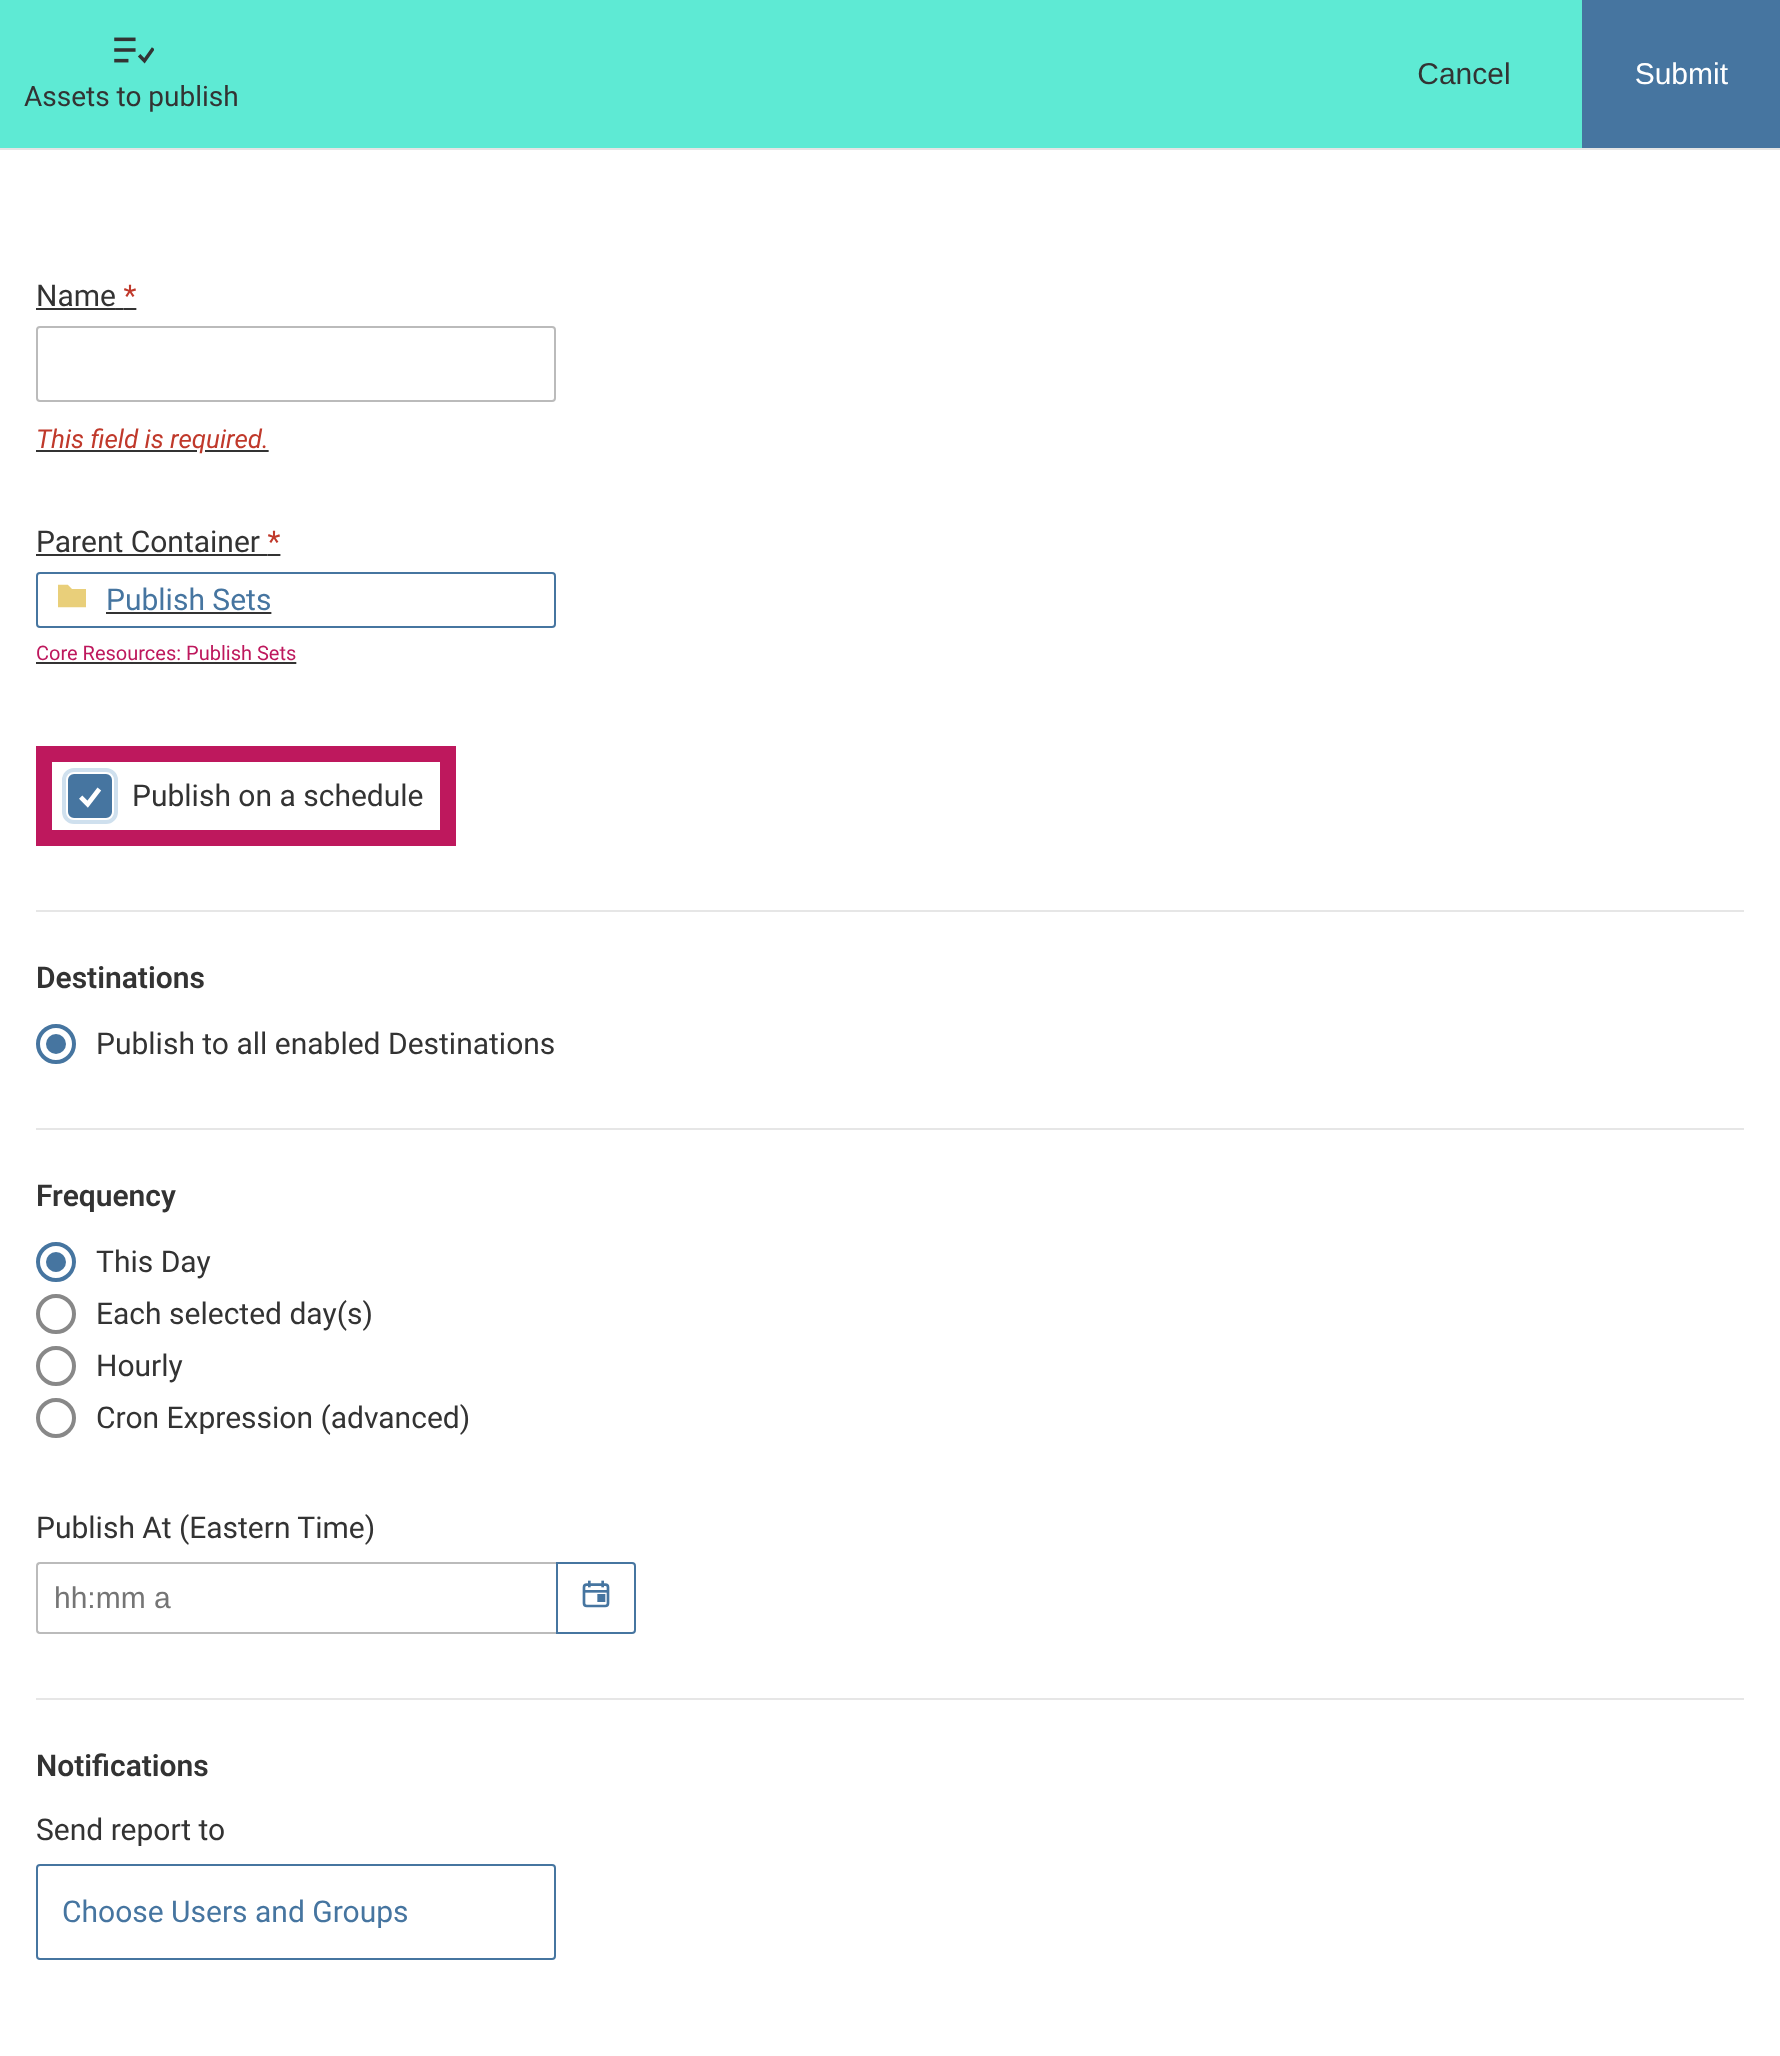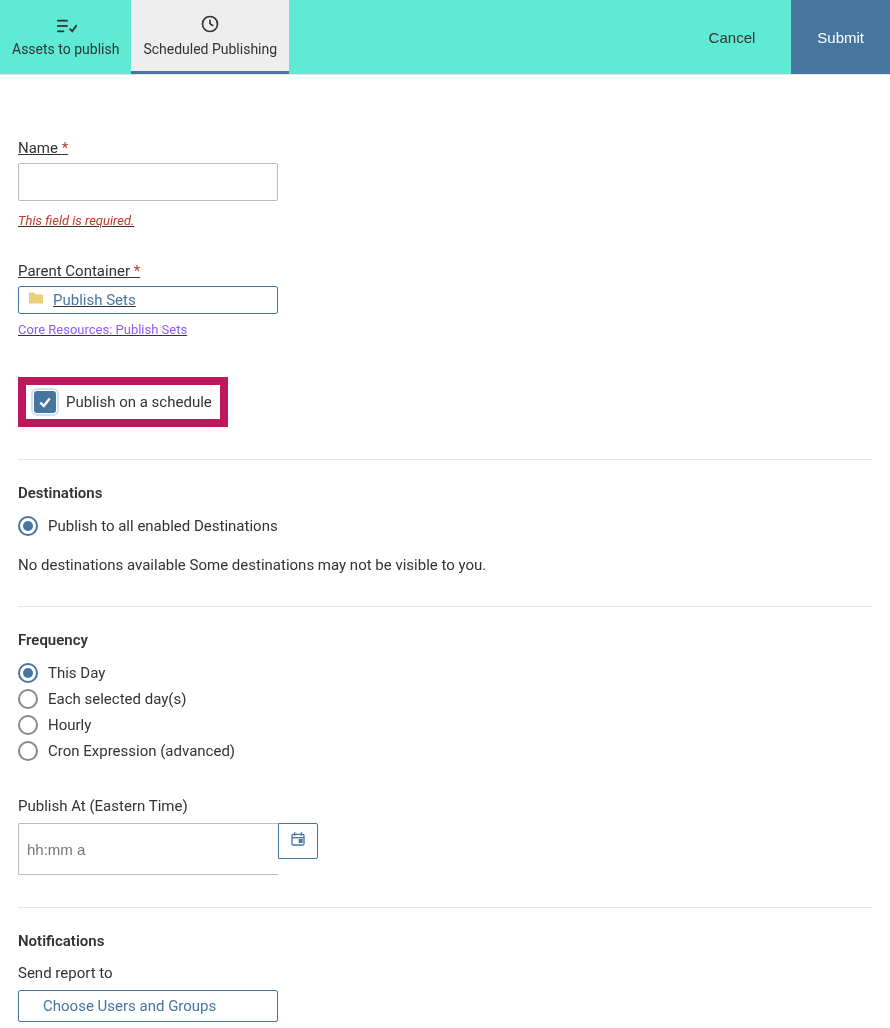--- a/index.html
+++ b/index.html
@@ -81,21 +81,21 @@
     border: 1px solid #4675a0;
     border-radius: 2px;
     display: flex;
     align-items: center;
     padding: 4px 8px;
     gap: 8px;
     cursor: pointer;
   }
   .container-picker .folder-icon { color: #e0c267; }
   .container-picker .link-text { color: #4675a0; }
-  .helper-text { font-size: 13px; color:#8b5cf6; margin-top:8px;}
+  .helper-text { font-size: 10px; color:#be185d; margin-top:8px;}
   .checkbox-row {
     display: flex;
     align-items: center;
     gap: 10px;
     font-size: 15px;
   }
   .highlight-box {
     border: 8px solid #be185d;
     padding: 6px 8px;
     display: inline-flex;
@@ -121,57 +121,47 @@
     display:inline-flex;align-items:center;justify-content:center;
   }
   .radio.selected { border-color:#4675a0;}
   .radio.selected::after {
     content:""; width:10px;height:10px;background:#4675a0;border-radius:50%;
   }
   .plain-text{font-size:15px;color:#333;margin-top:20px;}
   .subfield{margin-top:36px;}
   .time-group{display:flex;width:300px;margin-top:8px;}
   .time-input{
-    flex:1;height:52px;border:1px solid #bbb;border-right:none;border-radius:2px 0 0 2px;
+    flex:1;height:36px;border:1px solid #bbb;border-right:none;border-radius:2px 0 0 2px;
     padding:14px 8px;font-size:15px;color:#888;
   }
   .time-btn{
     width:40px;height:36px;border:1px solid #4675a0;border-radius:0 2px 2px 0;
     background:#fff;display:flex;align-items:center;justify-content:center;cursor:pointer;
   }
   .time-btn svg{stroke:#4675a0;fill:#4675a0;}
   .users-picker{
-    width:260px;height:32px;border:1px solid #4675a0;border-radius:2px;
-    display:flex;align-items:center;padding:4px 24px;color:#4675a0;cursor:pointer;margin-top:8px;
+    width:260px;height:48px;border:1px solid #4675a0;border-radius:2px;
+    display:flex;align-items:center;padding:4px 12px;color:#4675a0;cursor:pointer;margin-top:8px;
   }
 </style>
 </head>
 <body>
 
 <div class="header">
   <div class="tab">
     <span>
       <svg width="22" height="16" viewBox="0 0 24 18" fill="none" stroke="#333" stroke-width="2">
         <line x1="2" y1="3" x2="14" y2="3"></line>
           <line x1="2" y1="9" x2="14" y2="9"></line>
           <line x1="2" y1="15" x2="10" y2="15"></line>
         <polyline points="16,12 19,15 24,8"></polyline>
       </svg>
     </span>
     <span>Assets to publish</span>
-  </div>
-  <div class="tab active">
-    <span>
-      <svg width="20" height="20" viewBox="0 0 24 24" fill="none" stroke="#333" stroke-width="2">
-        <circle cx="12" cy="12" r="9"></circle>
-          <line x1="12" y1="7" x2="12" y2="12"></line>
-          <line x1="12" y1="12" x2="16" y2="14"></line>
-      </svg>
-    </span>
-    <span>Scheduled Publishing</span>
   </div>
   <div class="header-spacer"></div>
   <div class="header-actions">
     <button class="btn-cancel">Cancel</button>
     <button class="btn-submit">Submit</button>
   </div>
 </div>
 
 <div class="content">
 
@@ -212,21 +202,20 @@
   </div>
 
   <hr class="sep">
 
   <div>
     <div class="section-title">Destinations</div>
     <div class="radio-row">
       <span class="radio selected"></span>
       <span>Publish to all enabled Destinations</span>
     </div>
-    <div class="plain-text">No destinations available Some destinations may not be visible to you.</div>
   </div>
 
   <hr class="sep">
 
   <div>
     <div class="section-title">Frequency</div>
 
     <div class="radio-row">
       <span class="radio selected"></span>
       <span>This Day</span>

